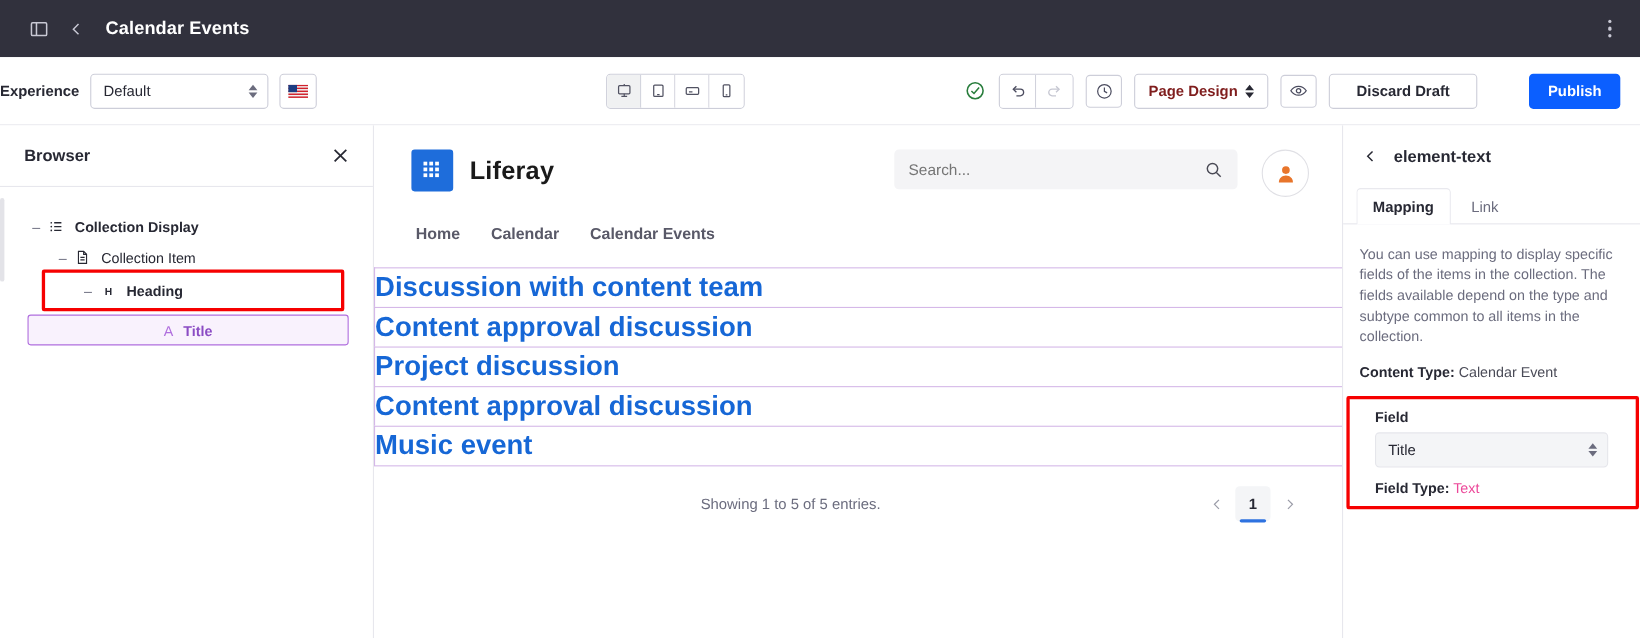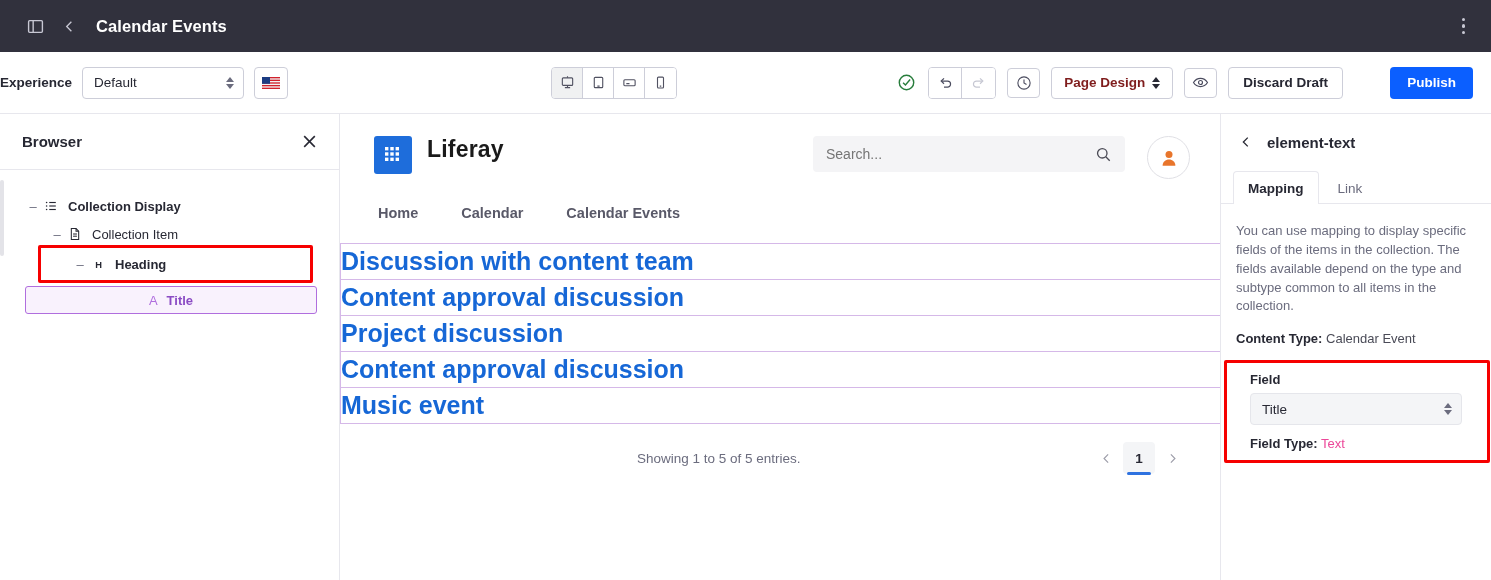--- a/index.html
+++ b/index.html
@@ -83,21 +83,21 @@
     height: 32px; border: 1px solid #cdced9; border-radius: 4px; background: #fff;
     display: flex; align-items: center; gap: 7px; padding: 0 12px;
     font-size: 13.5px; font-weight: 600; color: #7f1d1d; cursor: pointer;
   }
   .pd-arrows { display: flex; flex-direction: column; gap: 2px; line-height: 0; }
   .pd-arrows span { border-left: 4px solid transparent; border-right: 4px solid transparent; display: block; }
   .pd-arrows .up { border-bottom: 5px solid #272833; }
   .pd-arrows .dn { border-top: 5px solid #272833; }
   .ghost-btn {
     height: 32px; border: 1px solid #cdced9; border-radius: 4px; background: #fff;
-    display: flex; align-items: center; padding: 0 14px;
+    display: flex; align-items: center; padding: 0 24px;
     font-size: 13.5px; font-weight: 600; color: #272833; cursor: pointer; white-space: nowrap;
   }
   .publish-btn {
     position: absolute; right: 18px; top: 50%; transform: translateY(-50%);
     height: 32px; border: none; border-radius: 4px; background: #0b5fff; color: #fff;
     display: flex; align-items: center; padding: 0 17px;
     font-size: 13.5px; font-weight: 700; cursor: pointer;
   }
 
   
@@ -141,38 +141,38 @@
   }
   .title-chip .a-ico { font-size: 13px; font-weight: 400; color: #b06ede; }
   .sb-scroll {
     position: absolute; left: 0; top: 66px; width: 4px; height: 76px;
     background: #e3e3e8; border-radius: 2px;
   }
 
   
   .canvas { flex: 1; background: #fff; overflow: hidden; position: relative; }
   .site-head { padding: 22px 30px 0 34px; display: flex; align-items: flex-start; }
-  .brand { display: flex; gap: 15px; }
+  .brand { display: flex; align-items: center; gap: 15px; }
   .brand-mark { width: 38px; height: 38px; background: #1e6ddb; border-radius: 3px;
     display: flex; align-items: center; justify-content: center; }
   .brand-name { font-size: 23px; font-weight: 700; color: #1a1a1a; letter-spacing: .2px; }
   .site-search {
     margin-left: auto; margin-right: 22px; width: 312px; height: 36px; background: #f4f4f6;
     border-radius: 4px; display: flex; align-items: center; padding: 0 13px;
   }
   .site-search input {
     border: none; background: transparent; outline: none; flex: 1;
     font-family: "Liberation Sans", sans-serif; font-size: 14px; color: #6b6c7e;
   }
   .site-search .mag { color: #4a4a55; display: flex; }
   .avatar-ring {
     width: 43px; height: 43px; border: 1px solid #e0e0e5; border-radius: 50%;
     display: flex; align-items: center; justify-content: center; cursor: pointer;
   }
-  .site-nav { display: flex; gap: 43px; padding: 26px 0 0 38px; }
+  .site-nav { display: flex; gap: 28px; padding: 26px 0 0 38px; }
   .site-nav a { font-size: 14.5px; font-weight: 600; color: #595968; text-decoration: none; cursor: pointer; }
 
   .entries { margin-top: 22px; }
   .entry-row {
     border: 1px solid #d5b8e8; border-bottom: none;
     padding: 3px 0 3px 0; margin-right: -2px;
   }
   .entry-row:last-of-type { border-bottom: 1px solid #d5b8e8; }
   .entry-link {
     display: block; padding-left: 0; margin-left: 0;

